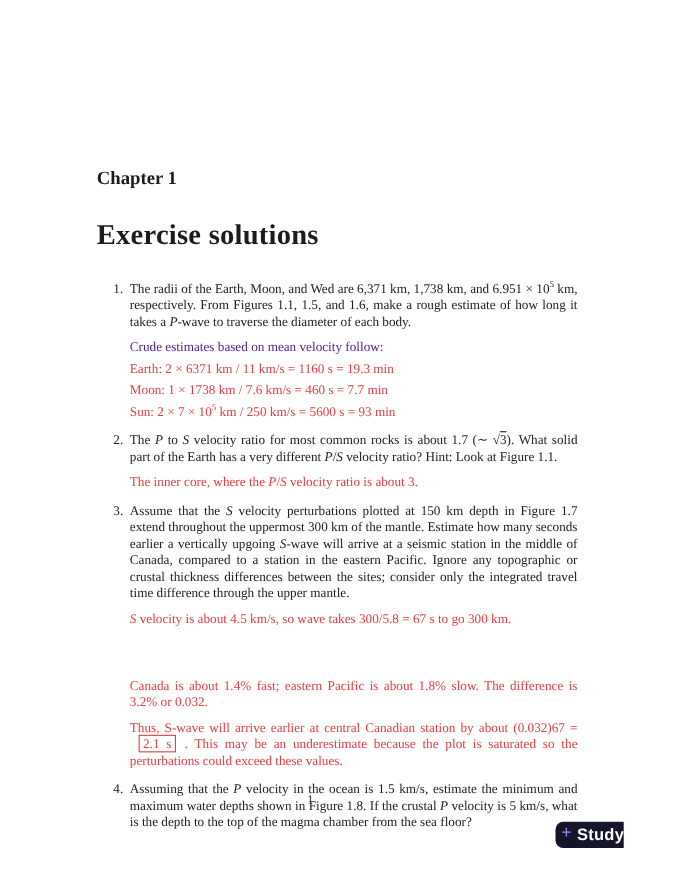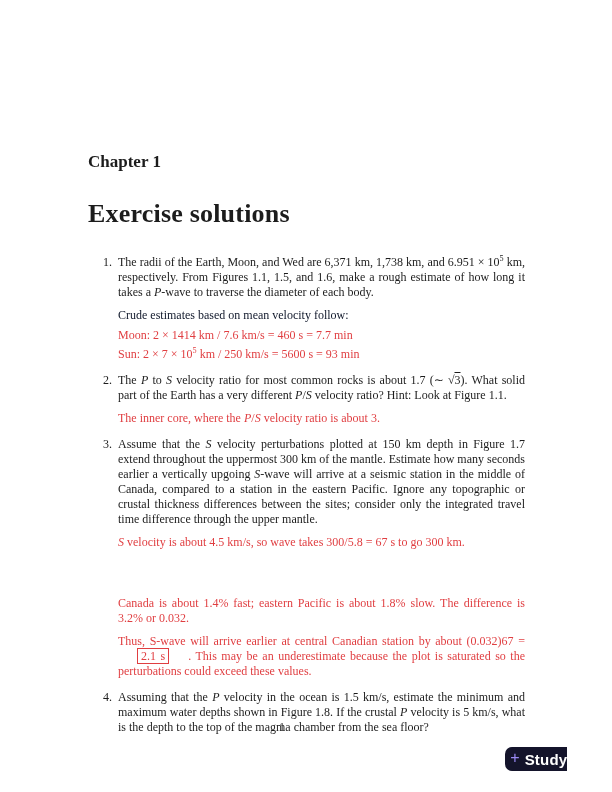--- a/index.html
+++ b/index.html
@@ -48,21 +48,21 @@
     position: absolute;
     left: -15px;
     top: 0;
     width: 14px;
     text-align: left;
     color: #1c1c1c;
   }
   .i   { font-style: italic; }
   .sup { vertical-align: super; font-size: 0.68em; line-height: 0; }
   .ol  { text-decoration: overline; }
-  .box { border: 1px solid currentColor; padding: 0 3px; margin: 0 19px; white-space: nowrap; }
+  .box { border: 1px solid currentColor; padding: 0 3px; margin: 0 8px; white-space: nowrap; }
   .pagenum {
     position: absolute;
     left: 279px;
     top: 720px;
     font-size: 12px;
     color: #3a3a3a;
   }
   .badge {
     position: absolute;
     left: 505px;
@@ -90,22 +90,23 @@
 <div class="sheet">
   <div class="content">
 
     <h2 class="chapter-label">Chapter 1</h2>
     <h1 class="doc-title">Exercise solutions</h1>
 
     <div class="problems">
 
       <div class="problem">
         <p class="para q"><span class="num">1.</span><span><span>The radii of the Earth, Moon, and Wed are 6,371 km, 1,738 km, and 6.951 × 10</span><span class="sup">5</span><span> km, respectively. From Figures 1.1, 1.5, and 1.6, make a rough estimate of how long it takes a </span><span class="i">P</span><span>-wave to traverse the diameter of each body.</span></span></p>
-        <p class="para ans red" style="color: #0f172a;"><span>Crude estimates based on mean velocity follow:</span></p>
-        <p class="para ansline red" style="color: rgb(224, 62, 65);"><span>Moon: 2 × 1414 km / 7.6 km/s = 460 s = 7.7 min</span></p>
+        <p class="para ans red" style="color: #4c1d95;"><span>Crude estimates based on mean velocity follow:</span></p>
+        <p class="para ansline red" style="color: rgb(224, 62, 65);"><span>Earth: 2 × 6371 km / 11 km/s = 1160 s = 19.3 min</span></p>
+        <p class="para ansline red" style="color: rgb(224, 62, 65);"><span>Moon: 1 × 1738 km / 7.6 km/s = 460 s = 7.7 min</span></p>
         <p class="para ansline red" style="color: rgb(224, 62, 65);"><span>Sun: 2 × 7 × 10</span><span class="sup">5</span><span> km / 250 km/s = 5600 s = 93 min</span></p>
       </div>
 
       <div class="problem">
         <p class="para q"><span class="num">2.</span><span><span>The </span><span class="i">P</span><span> to </span><span class="i">S</span><span> velocity ratio for most common rocks is about 1.7 (∼ √</span><span class="ol">3</span><span>). What solid part of the Earth has a very different </span><span class="i">P</span><span>/</span><span class="i">S</span><span> velocity ratio? Hint: Look at Figure 1.1.</span></span></p>
         <p class="para ans red" style="color: rgb(224, 62, 65);"><span>The inner core, where the </span><span class="i">P</span><span>/</span><span class="i">S</span><span> velocity ratio is about 3.</span></p>
       </div>
 
       <div class="problem">
         <p class="para q"><span class="num">3.</span><span><span>Assume that the </span><span class="i">S</span><span> velocity perturbations plotted at 150 km depth in Figure 1.7 extend throughout the uppermost 300 km of the mantle.  Estimate how many seconds earlier a vertically upgoing </span><span class="i">S</span><span>-wave will arrive at a seismic station in the middle of Canada, compared to a station in the eastern Pacific.  Ignore any topographic or crustal thickness differences between the sites; consider only the integrated travel time difference through the upper mantle.</span></span></p>

